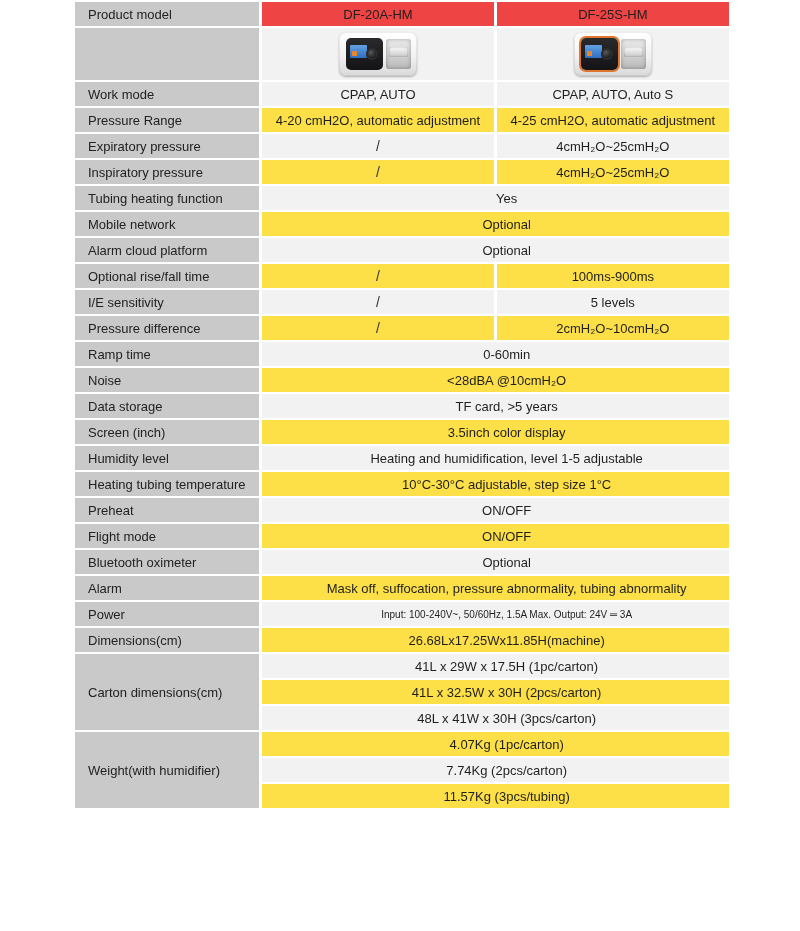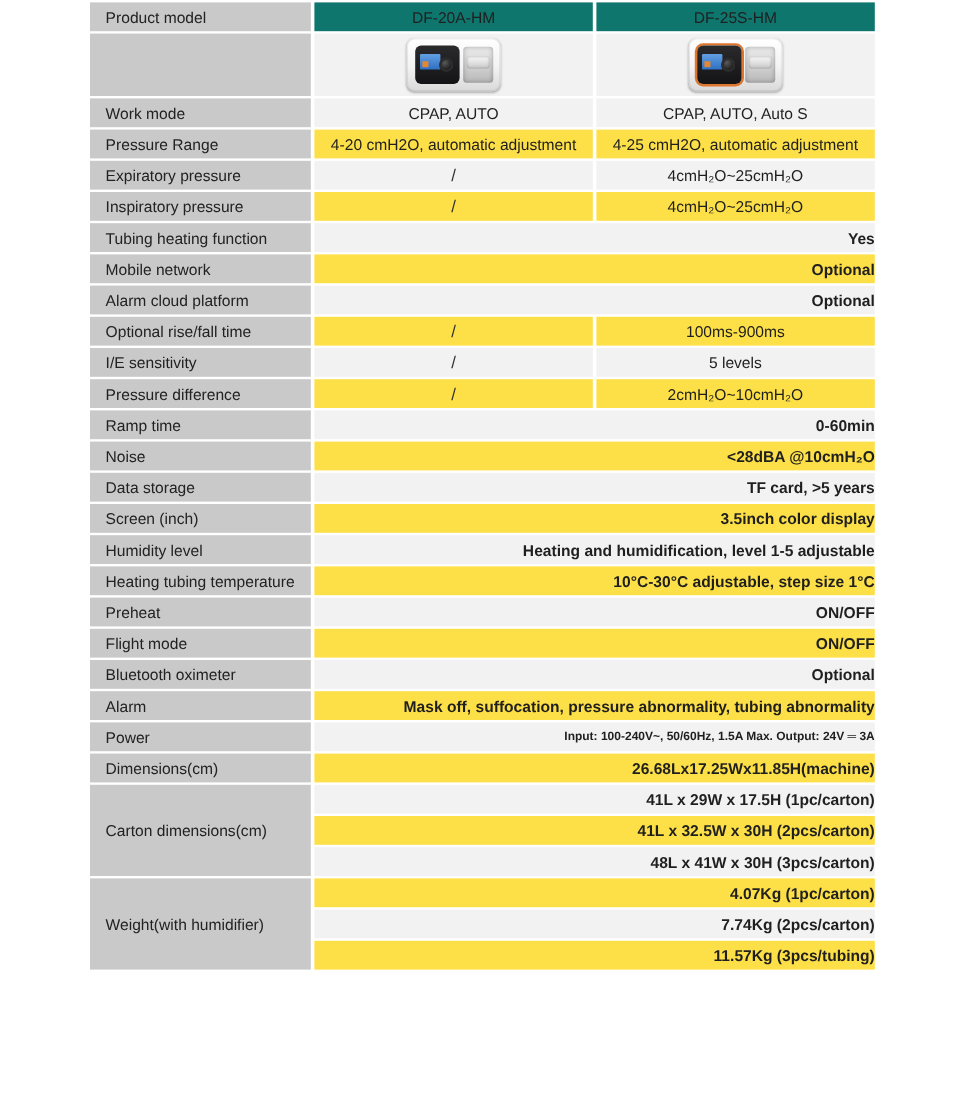--- a/index.html
+++ b/index.html
@@ -35,25 +35,25 @@
   td { height: 24px; vertical-align: middle; overflow: hidden; white-space: nowrap; }
 
   td.lbl {
     background: #c9c9c9;
     padding-left: 13px;
     text-align: left;
     color: #222;
     margin-top: 43px;
   }
   td.hval {
-    background: #0f766e;
+    background: #ef4444;
     text-align: center;
   }
   td.val { text-align: center; }
-  td.vspan { text-align: right; padding-left: 22px; font-weight: bold; }
+  td.vspan { text-align: center; padding-left: 22px; }
   tr.r-light td.val, tr.r-light td.vspan, tr.r-light td.imgcell { background: #f2f2f2; }
   tr.r-dark td.val, tr.r-dark td.vspan { background: #fde047; }
 
   td.slashcell { font-size: 14px; color: #333; }
   td.small { font-size: 10px; }
   tr.img-row td { height: 52px; }
 
   
   .device { position: relative; width: 78px; height: 44px; margin: 0 auto; }
   .device .body {

